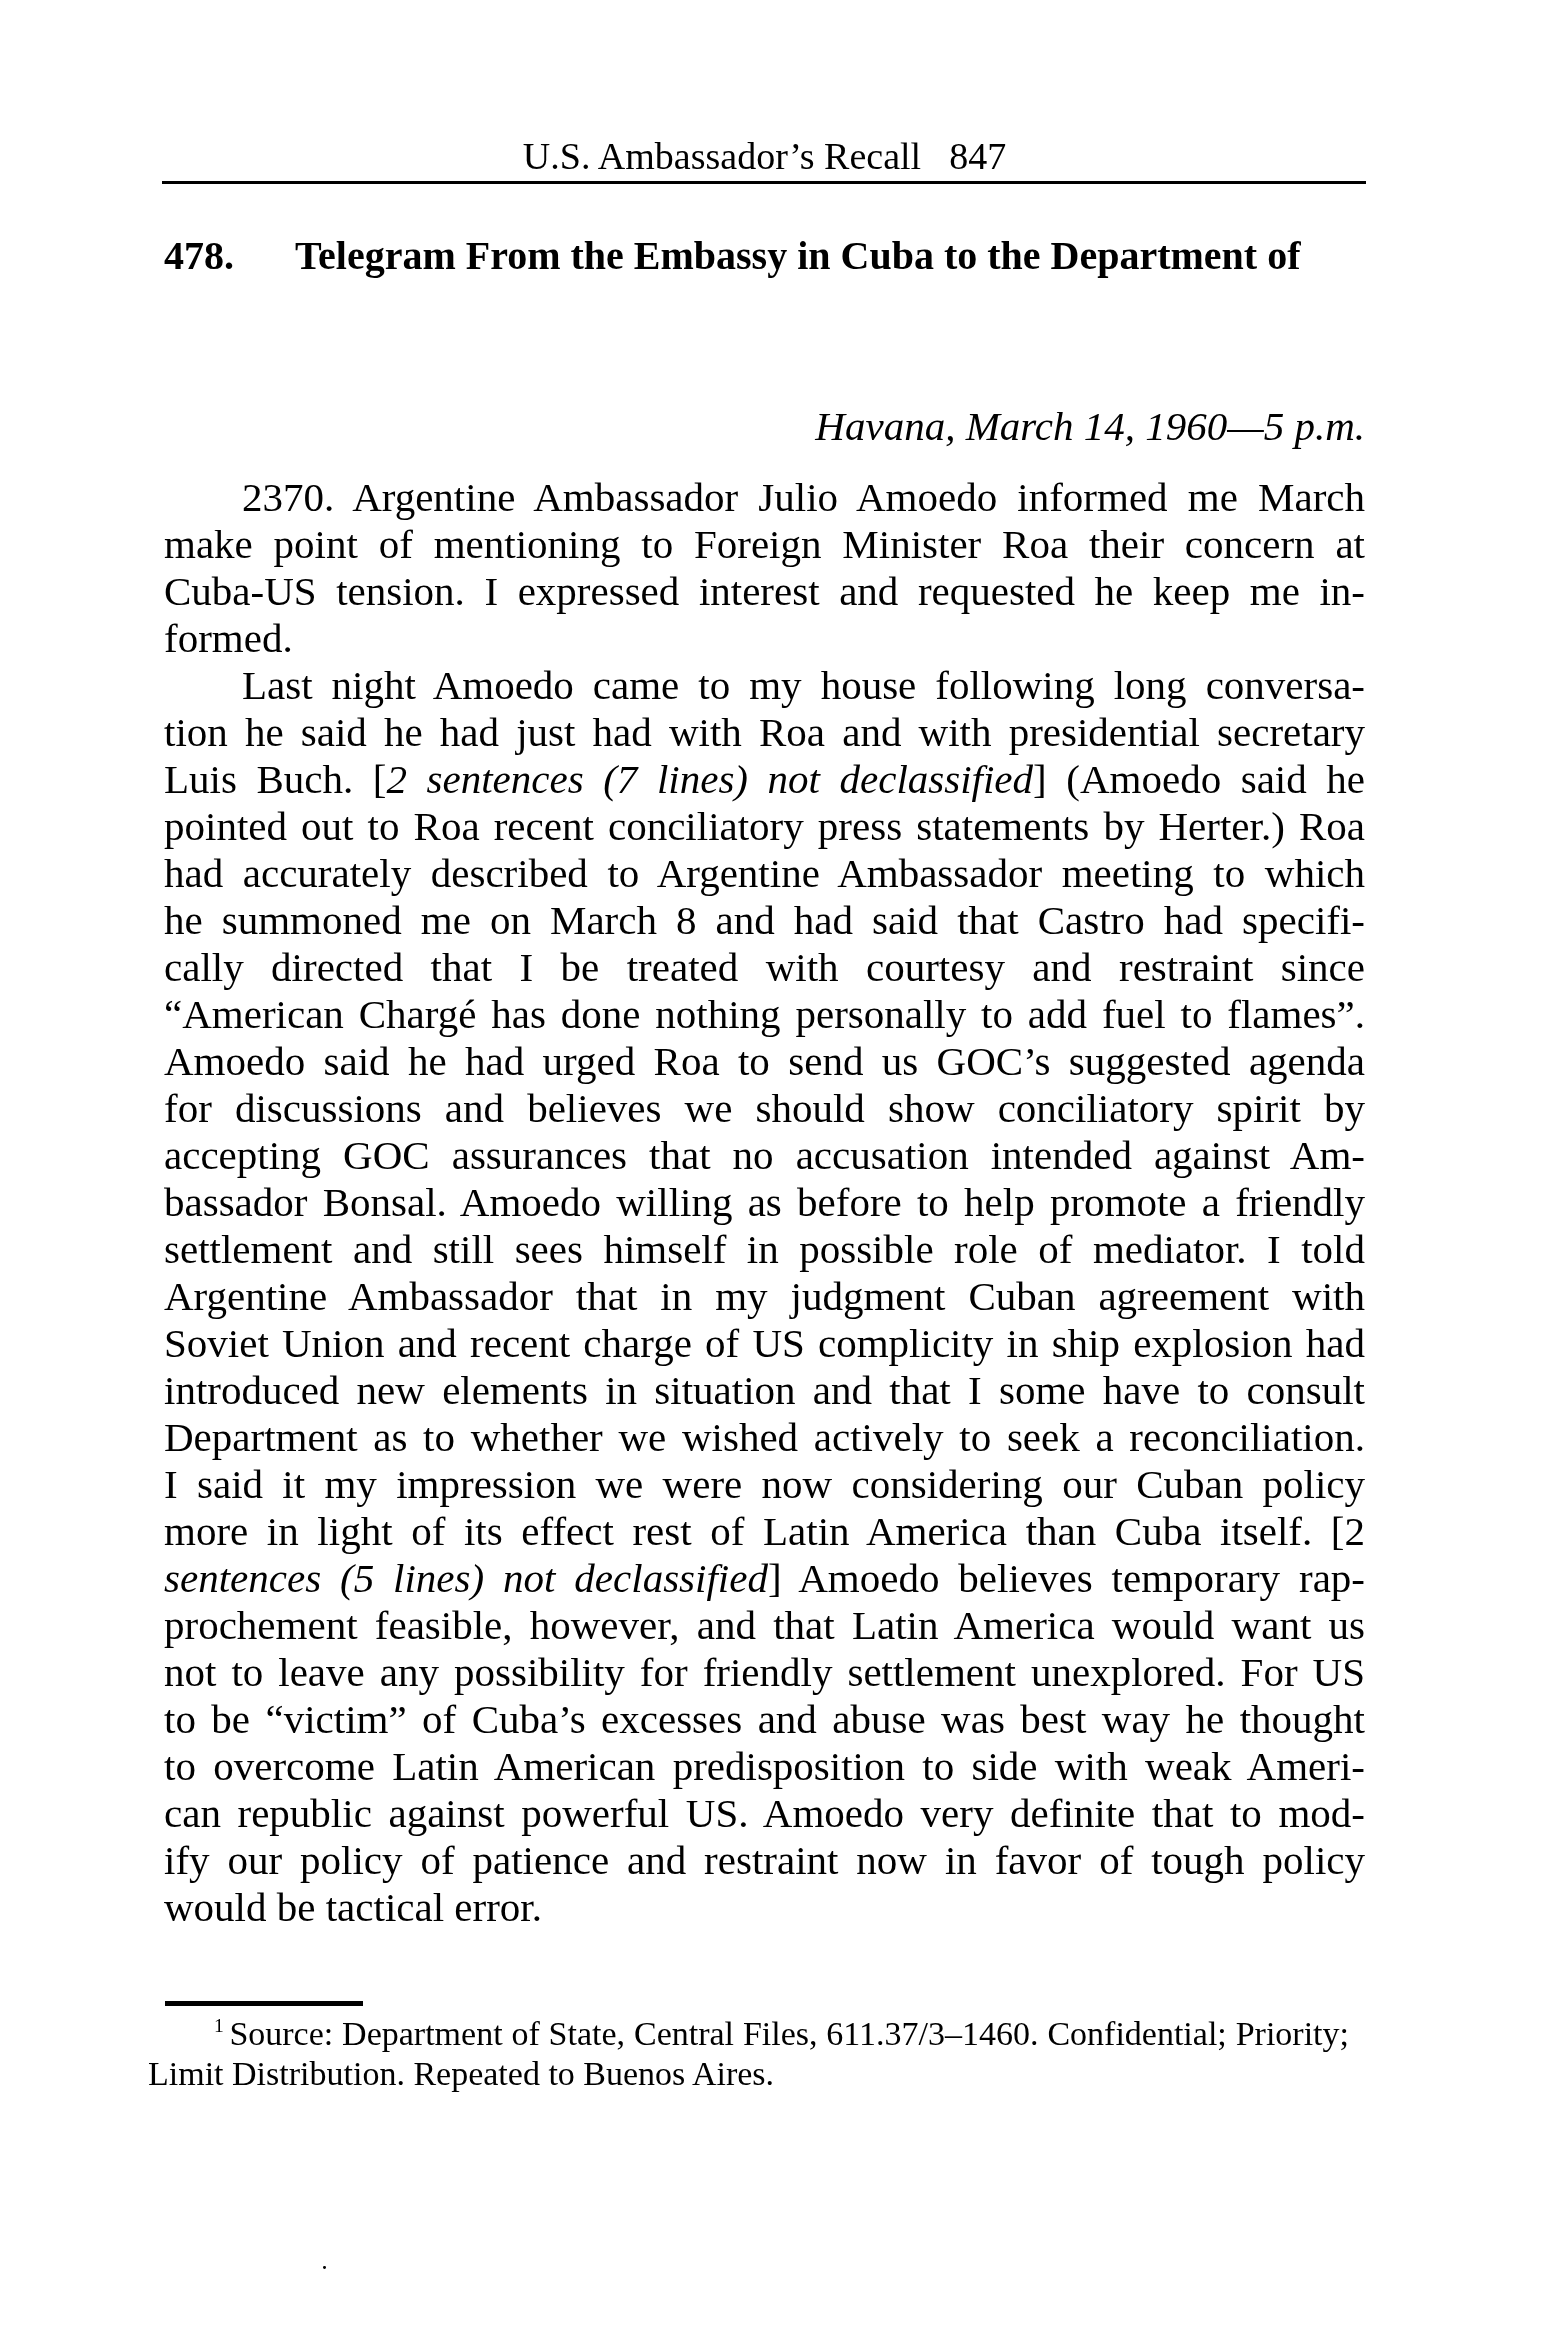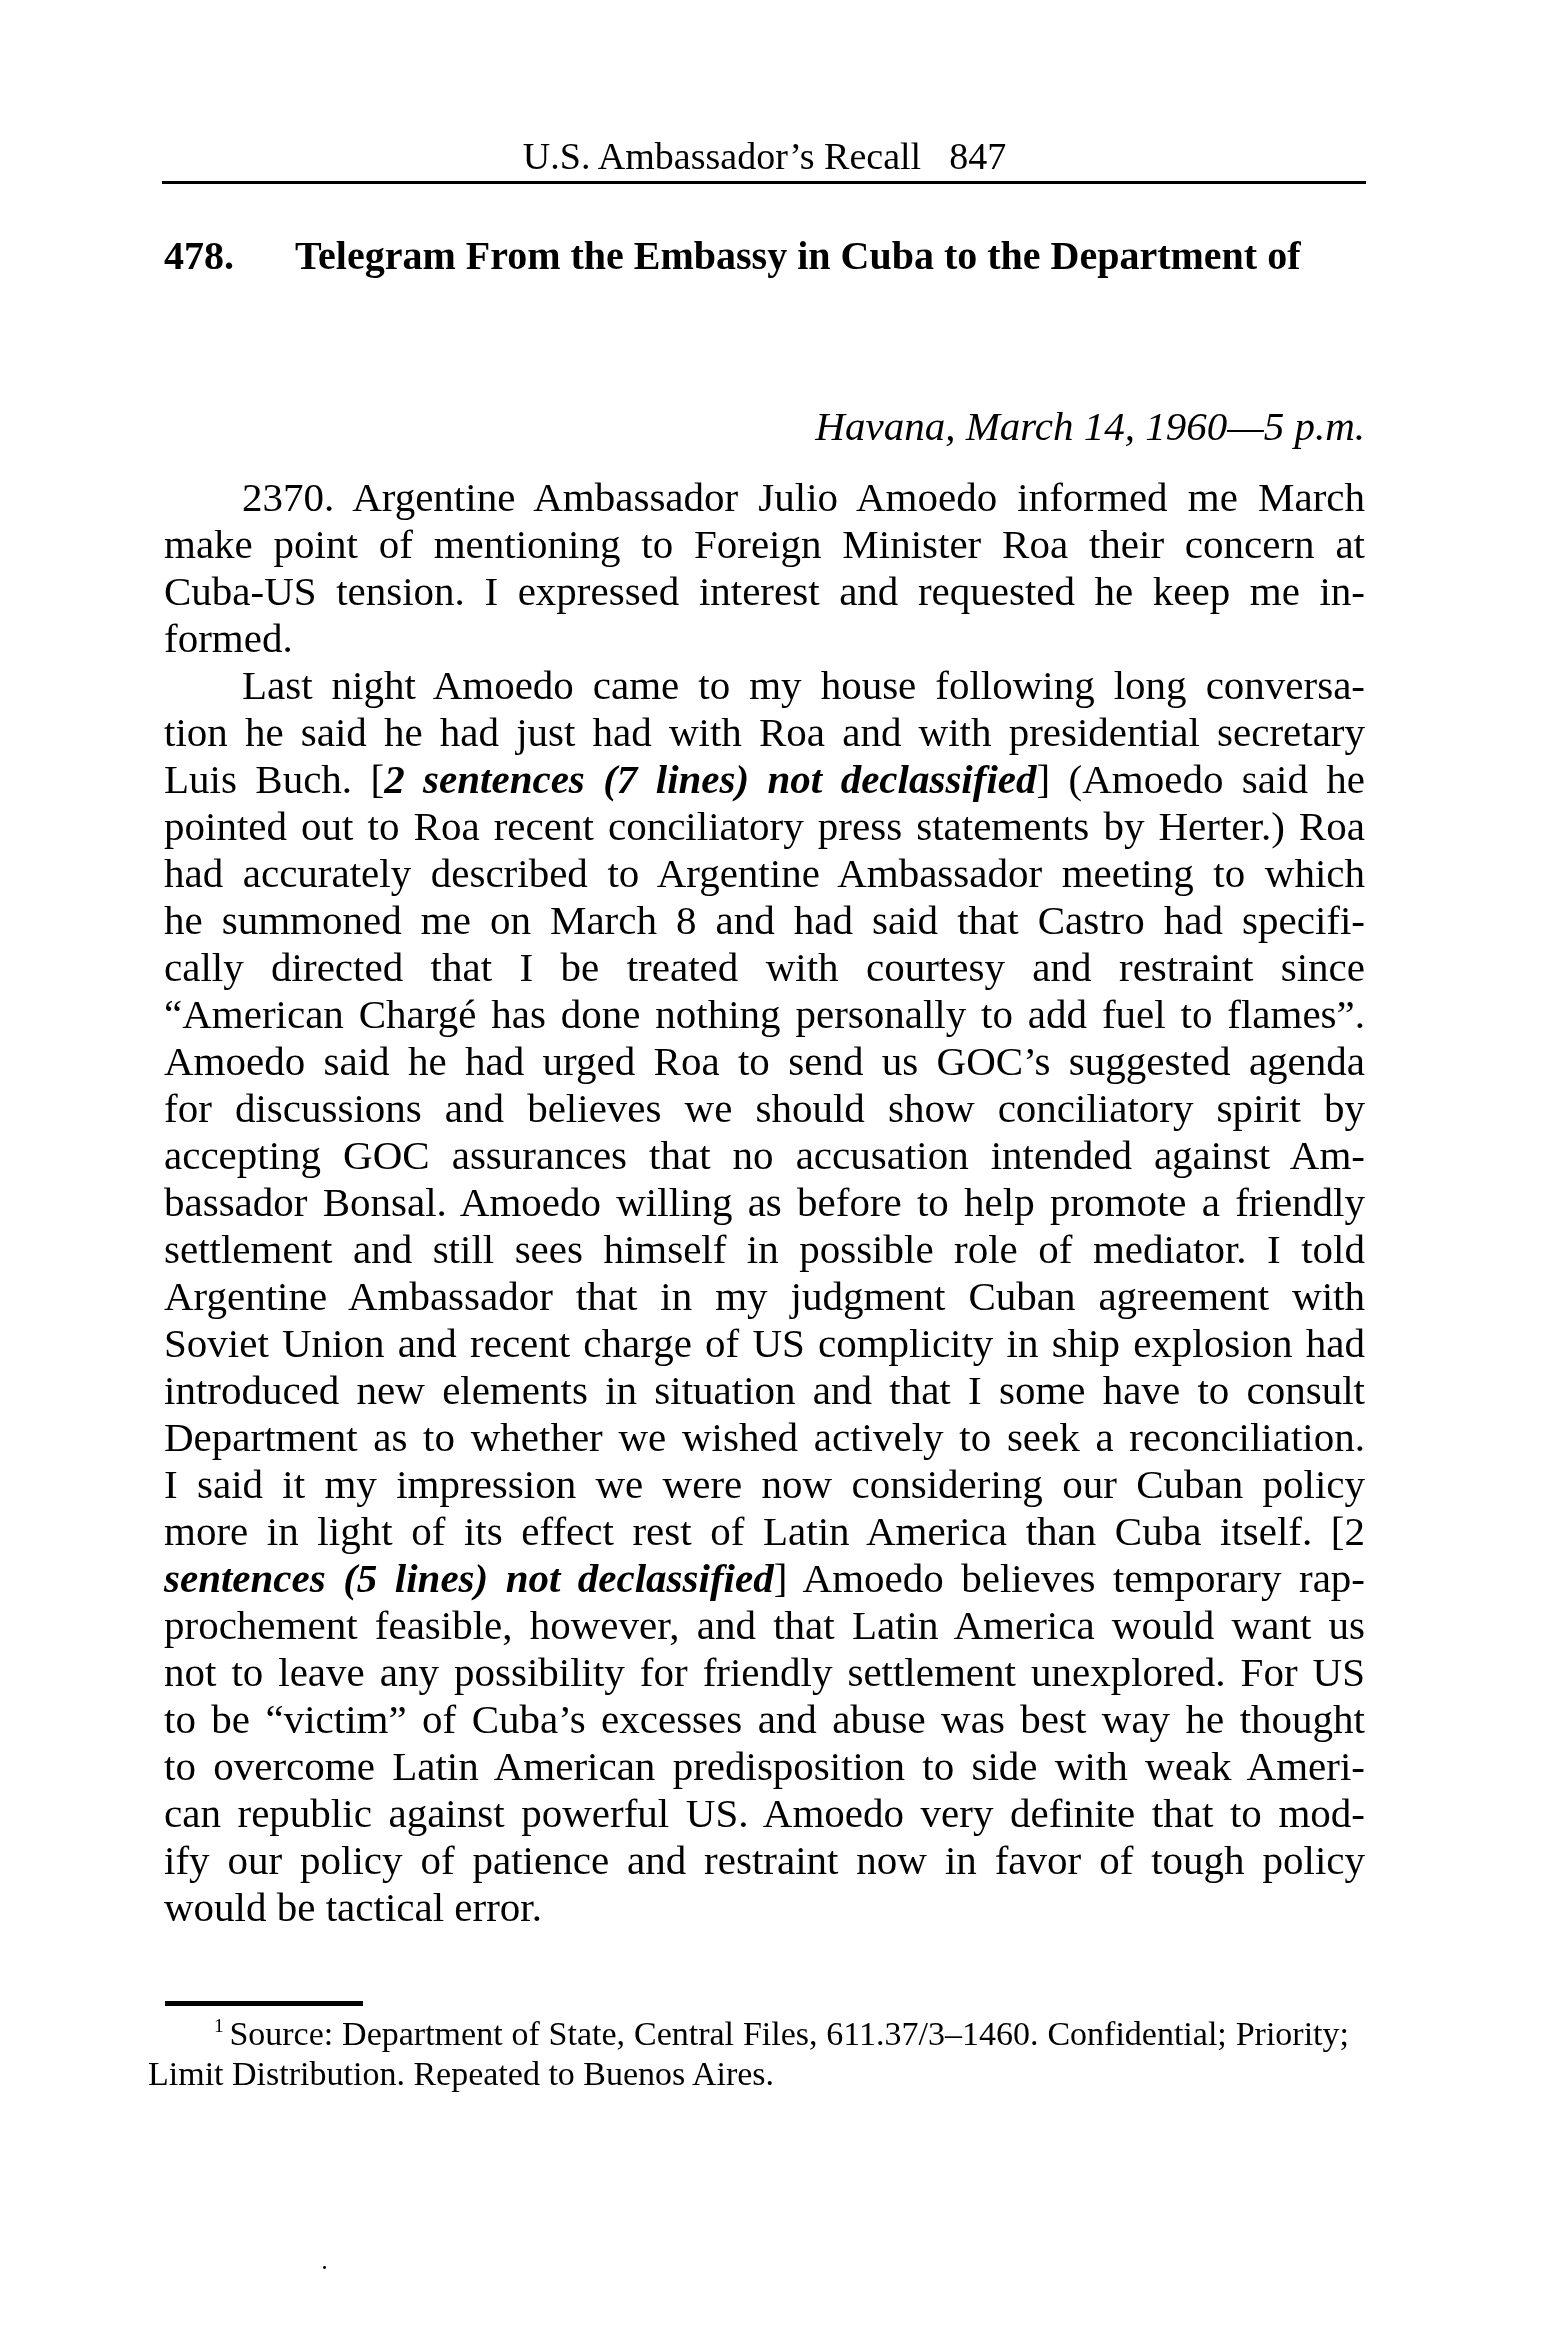--- a/index.html
+++ b/index.html
@@ -25,21 +25,21 @@
     left: 164px; width: 1201px; top: 405px; font-size: 41px; font-style: italic;
     line-height: 42px; text-align: right; white-space: nowrap;
   }
   .body-text { left: 164px; width: 1201px; top: 474px; }
   .line {
     display: block; height: 47px; line-height: 47px; font-size: 41px;
     text-align: justify; text-align-last: justify; white-space: nowrap;
   }
   .line.indent { padding-left: 78px; }
   .line.last { text-align-last: left; }
-  .line i { font-style: italic; font-weight: bold; }
+  .line i { font-style: italic; }
   .fn-rule { left: 165px; width: 198px; top: 2001px; height: 5.1px; background: #000; }
   .footnote { left: 148px; width: 1201px; top: 2014px; }
   .fn-line {
     display: block; height: 40px; line-height: 40px; font-size: 34px;
     text-align: justify; text-align-last: justify; white-space: nowrap;
   }
   .fn-line.indent { padding-left: 66px; }
   .fn-line.last { text-align-last: left; }
   .fn-line sup { font-size: 19.6px; vertical-align: 13px; line-height: 0; margin-right: 5.6px; }
   .speck { left: 323px; top: 2266px; width: 2.8px; height: 2.8px; background: #000; border-radius: 50%; }

